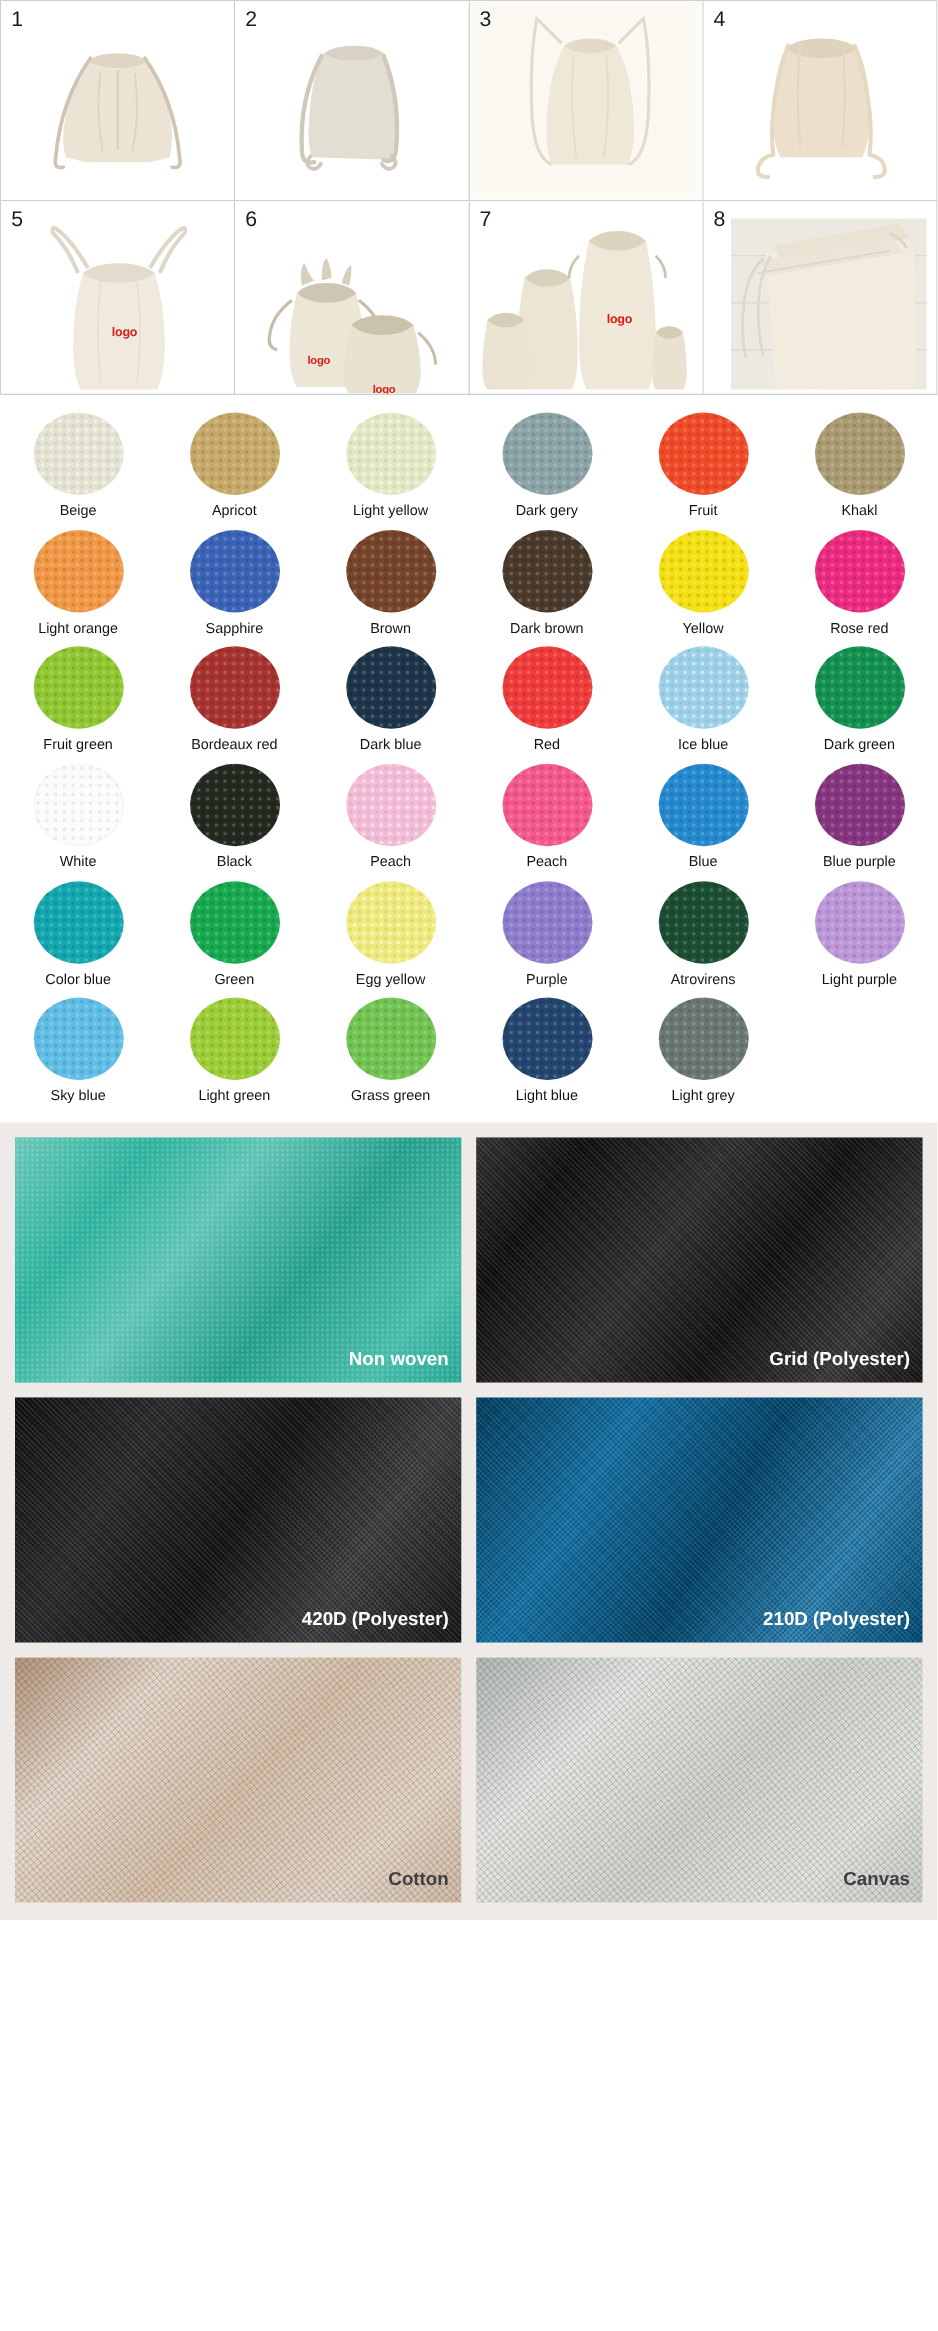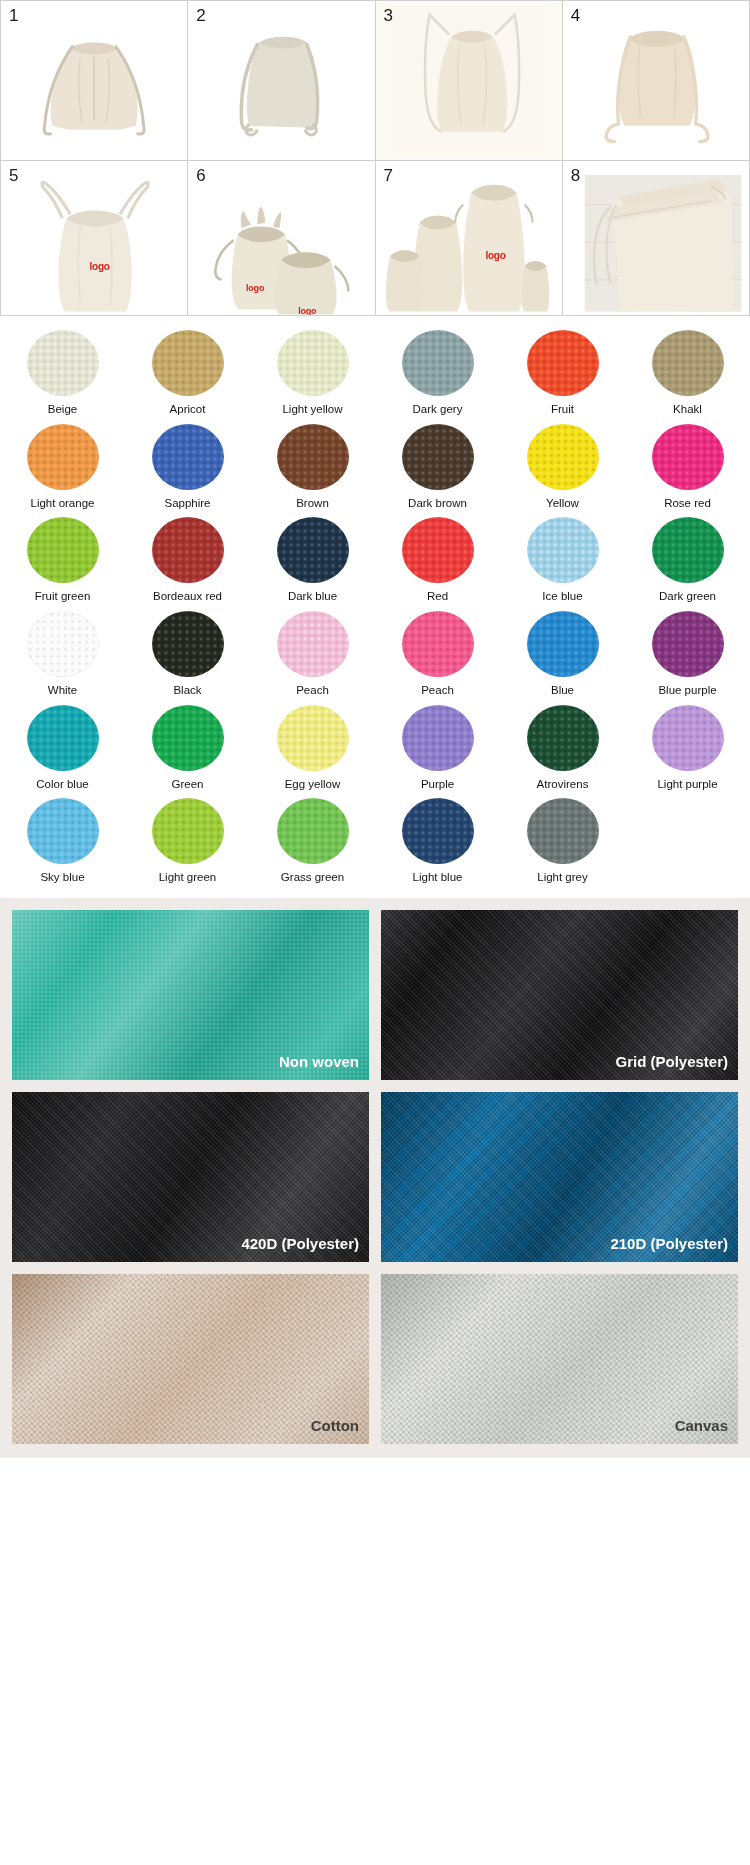--- a/index.html
+++ b/index.html
@@ -103,21 +103,21 @@
     background: #eeeae7;
     padding: 12px 12px 14px 12px;
   }
   .fabric-grid {
     display: grid;
     grid-template-columns: 1fr 1fr;
     gap: 12px;
   }
   .fabric-cell {
     position: relative;
-    height: 170px;
+    height: 196px;
     overflow: hidden;
   }
   .fabric-img { position: absolute; inset: 0; }
   .fabric-label {
     position: absolute;
     right: 10px;
     bottom: 10px;
     font-size: 15px;
     font-weight: bold;
     z-index: 4;

